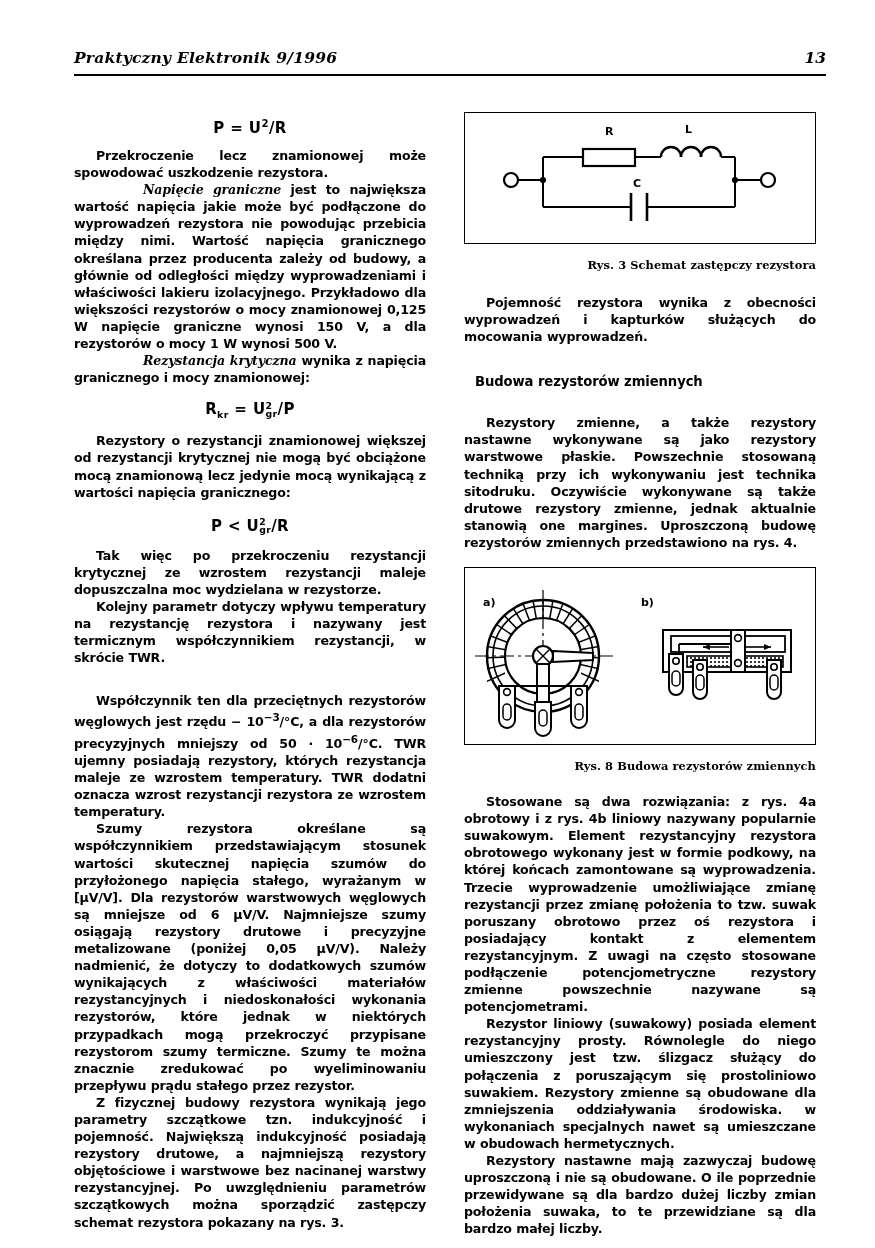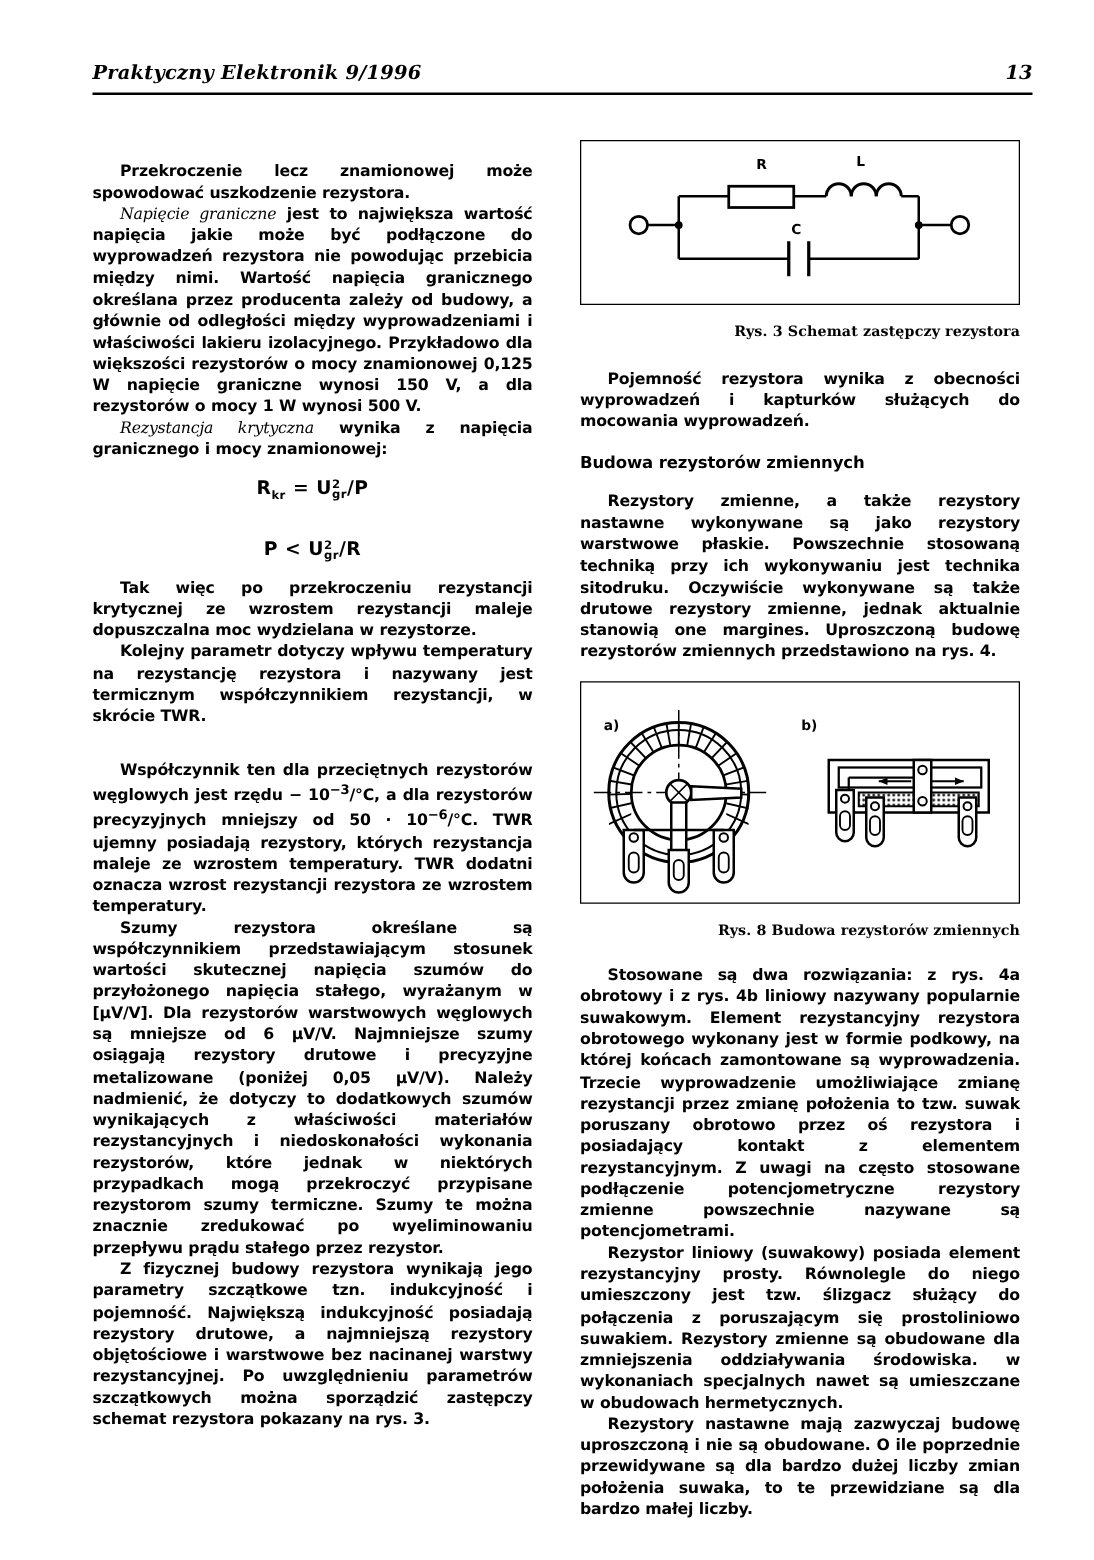--- a/index.html
+++ b/index.html
@@ -93,24 +93,24 @@
   .eq .sbs {
     display: inline-block;
     vertical-align: -0.28em;
     font-size: 0.62em;
     line-height: 1em;
     text-align: left;
   }
   .eq .sbs i { display: block; font-style: normal; }
   .eq .sbs .up { margin-bottom: -0.15em; }
 
-  .itx { font-style: italic; font-family: "DejaVu Serif", serif; font-weight: 400; }
+  .itx { font-style: italic; font-family: "DejaVu Serif", serif; font-weight: 700; margin-left: 47px; }
 
   h2.section {
-    margin: 0;
+    margin: 11px;
     font-family: "DejaVu Sans", sans-serif;
     font-size: 13.2px;
     font-weight: bold;
     letter-spacing: -0.1px;
   }
 
   .sp-6  { height: 6px; }
   .sp-10 { height: 10px; }
   .sp-12 { height: 12px; }
   .sp-14 { height: 14px; }
@@ -151,39 +151,45 @@
   <div class="runhead">
     <div class="runhead-title">Praktyczny Elektronik 9/1996</div>
     <div class="runhead-page">13</div>
     <div class="runhead-rule"></div>
   </div>
 
   <div class="col col-left">
 
     <div class="sp-6"></div>
 
+    <div class="eq">
+      <span>P</span>
+      <span>=</span>
+      <span>U</span><sup>2</sup><span>/R</span>
+    </div>
 
     <div class="sp-10"></div>
 
     <p class="body">Przekroczenie lecz znamionowej może spowodować uszkodzenie rezystora.</p>
 
     <p class="body"><span class="itx">Napięcie graniczne</span><span> jest to największa wartość napięcia jakie może być podłączone do wyprowadzeń rezystora nie powodując przebicia między nimi. Wartość napięcia granicznego określana przez producenta zależy od budowy, a głównie od odległości między wyprowadzeniami i właściwości lakieru izolacyjnego. Przykładowo dla większości rezystorów o mocy znamionowej 0,125 W napięcie graniczne wynosi 150 V, a dla rezystorów o mocy 1 W wynosi 500 V.</span></p>
 
     <p class="body"><span class="itx">Rezystancja krytyczna</span><span> wynika z napięcia granicznego i mocy znamionowej:</span></p>
 
     <div class="sp-14"></div>
 
     <div class="eq">
       <span>R</span><sub>kr</sub>
       <span>=</span>
       <span>U</span><span class="sbs"><i class="up">2</i><i>gr</i></span><span>/P</span>
     </div>
 
     <div class="sp-12"></div>
 
+    <p class="body">Rezystory o rezystancji znamionowej większej od rezystancji krytycznej nie mogą być obciążone mocą znamionową lecz jedynie mocą wynikającą z wartości napięcia granicznego:</p>
 
     <div class="sp-16"></div>
 
     <div class="eq">
       <span>P</span>
       <span>&lt;</span>
       <span>U</span><span class="sbs"><i class="up">2</i><i>gr</i></span><span>/R</span>
     </div>
 
     <div class="sp-12"></div>

